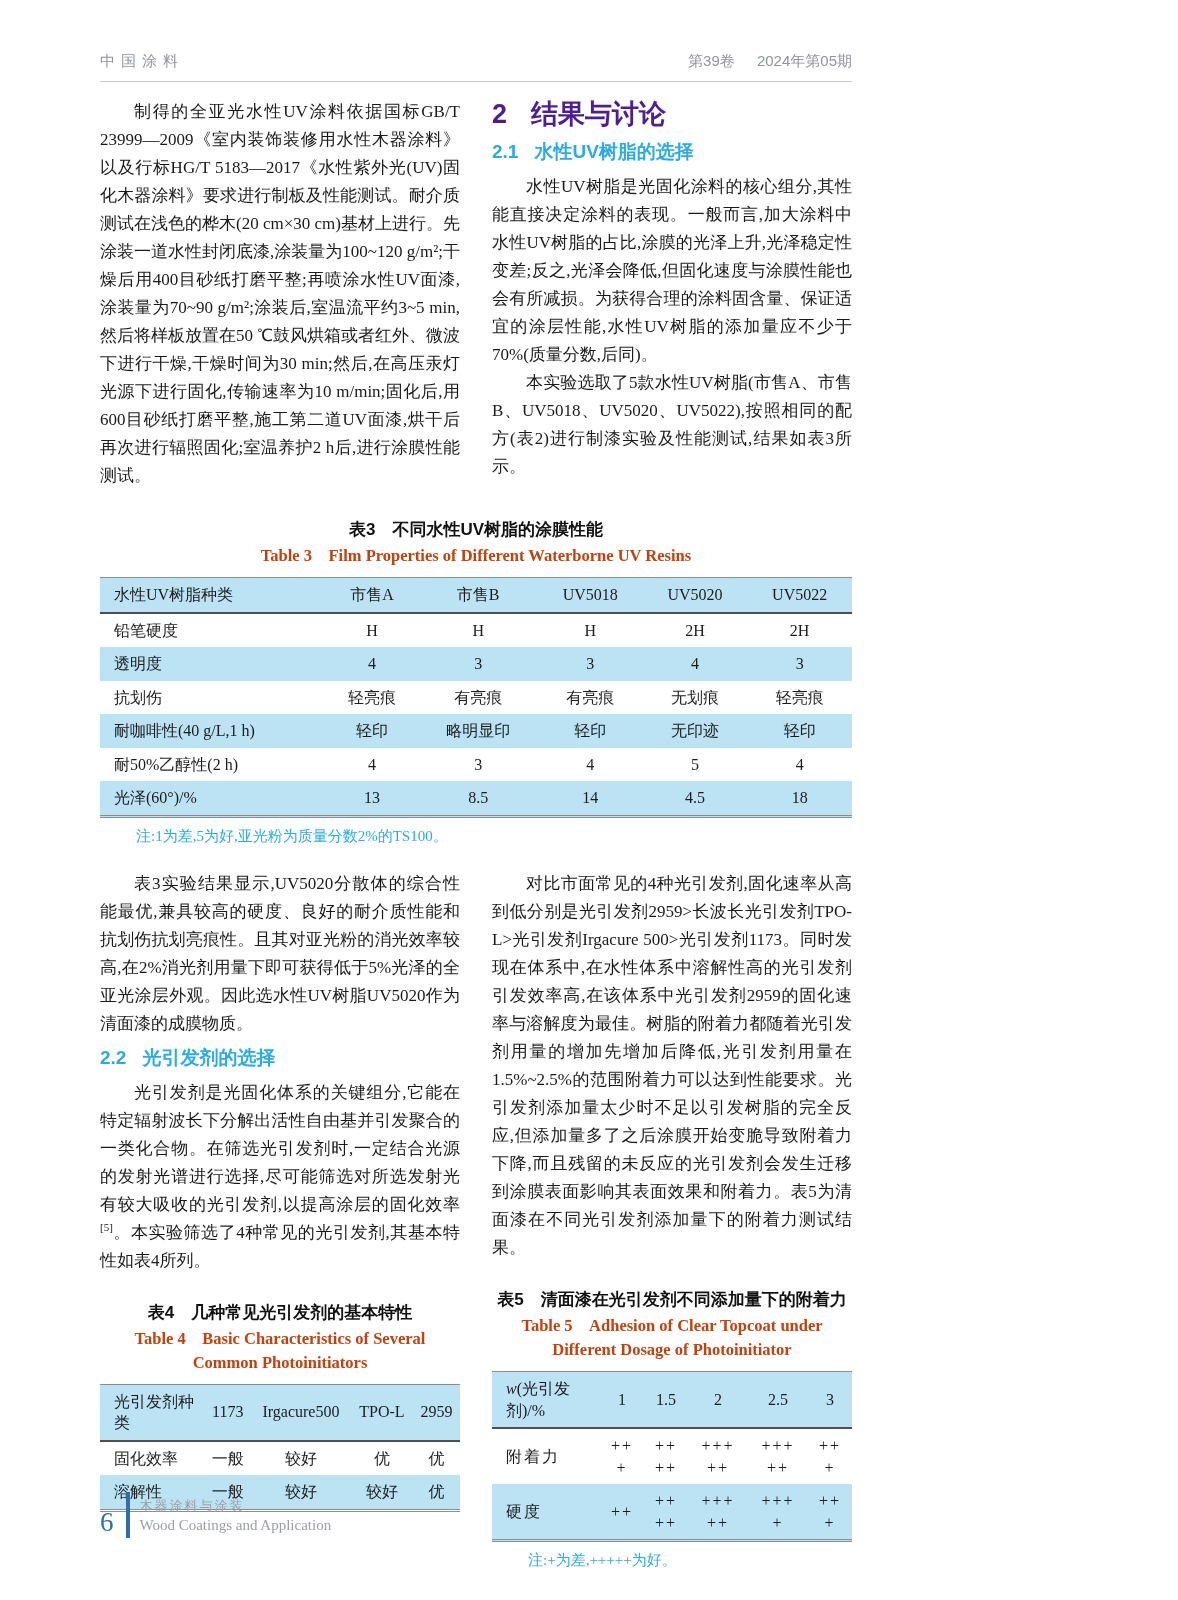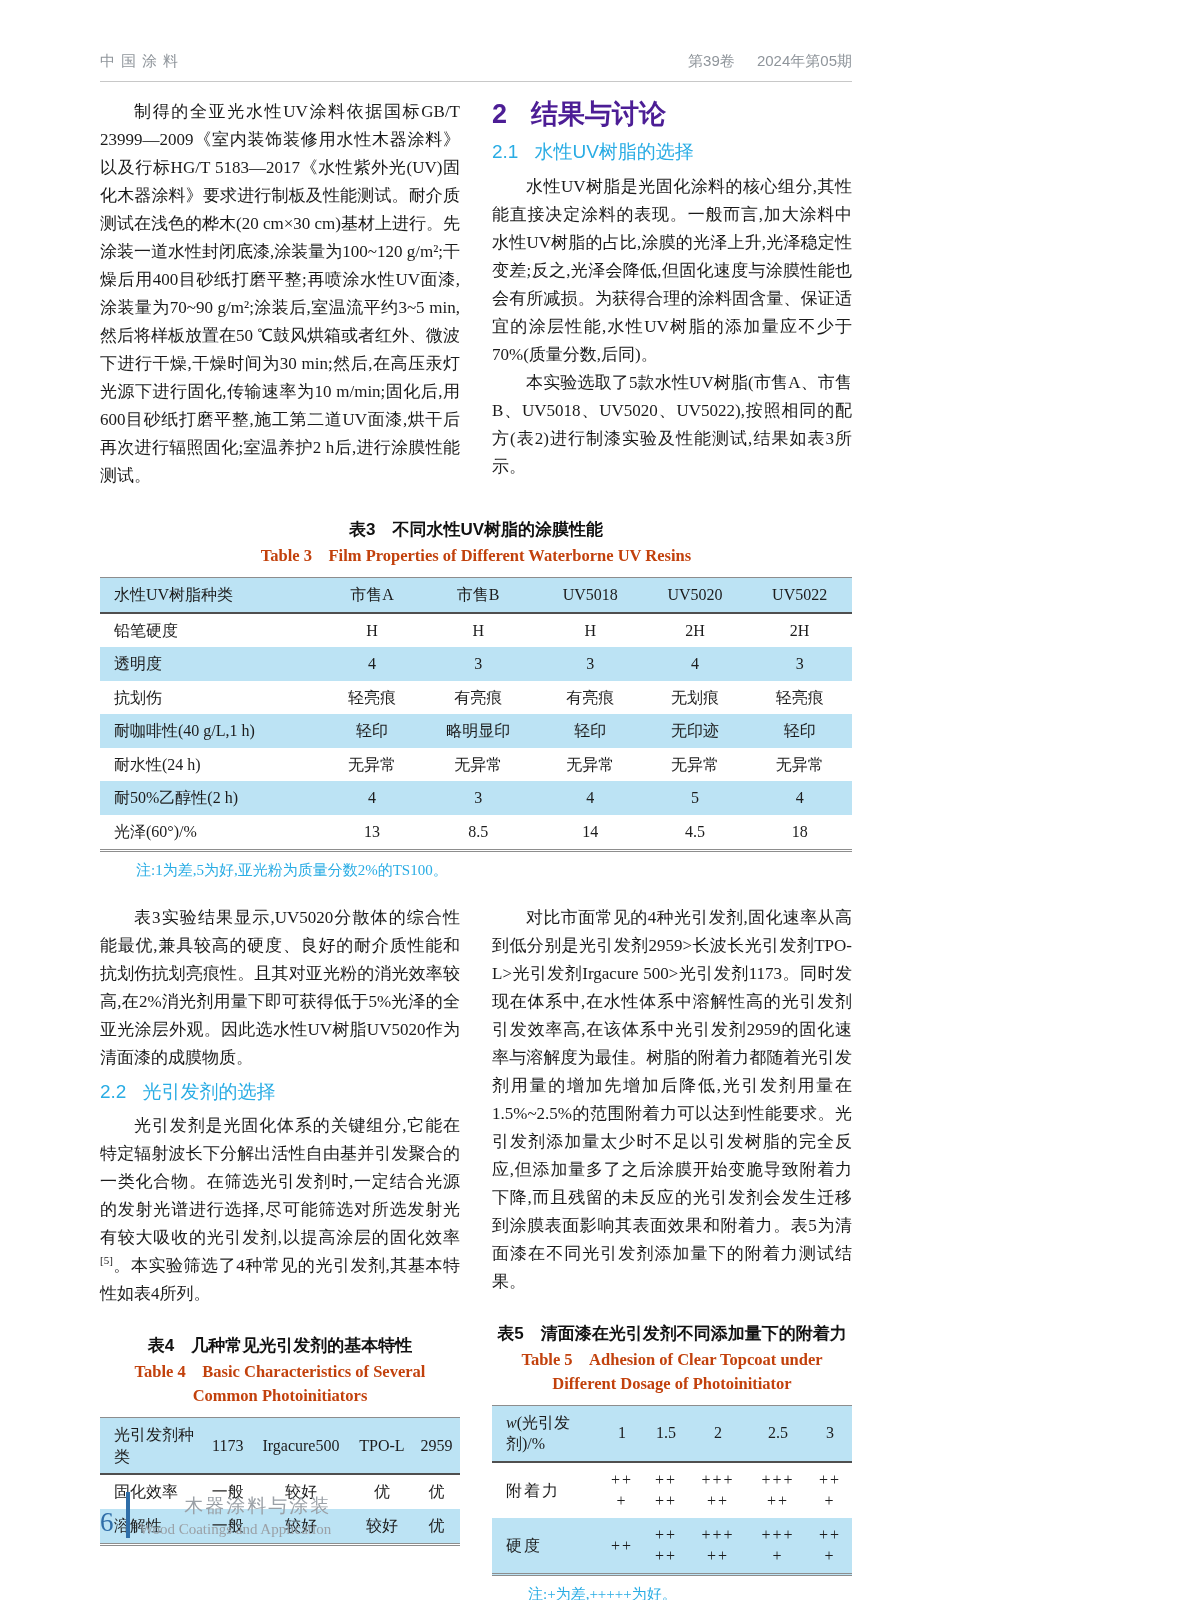--- a/index.html
+++ b/index.html
@@ -41,21 +41,21 @@
     font-family:"Liberation Sans", sans-serif;
     font-weight:bold;
     font-size:27px;
     margin:0 0 10px 0;
     line-height:1.2;
   }
   .h2 .num { margin-right:24px; }
   .h3 {
     color:#29ace4;
     font-family:"Liberation Sans", sans-serif;
-    font-weight:normal;
+    font-weight:bold;
     font-size:19px;
     margin:8px 0 8px 0;
     line-height:1.3;
   }
   .h3 .num { margin-right:16px; }
   
   .tbl-block { margin-top:26px; }
   .tbl-block.full { margin-top:28px; margin-bottom:24px; }
   .tbl-title-cn {
     text-align:center;
@@ -110,23 +110,22 @@
   .footer {
     position:absolute; left:100px; top:1492px;
     display:flex; align-items:center;
   }
   .footer .pagenum {
     color:#2f6ea8; font-size:27px; font-family:"Liberation Serif", serif;
     margin-right:12px; align-self:flex-end;
   }
   .footer .bar { width:4px; height:46px; background:#2f6ea8; margin-right:10px; }
   .footer .colname-cn {
-    color:#9aa0a6; font-size:19px; letter-spacing:2px;
+    color:#9aa0a6; font-size:13px; letter-spacing:2px;
     font-family:Liberation Serif, serif;
-    text-align:right;
   }
   .footer .colname-en {
     color:#9aa0a6; font-size:15px; margin-top:2px;
     font-family:"Liberation Serif", serif;
   }
 </style>
 </head>
 <body>
 
 <div class="page">
@@ -196,28 +195,20 @@
               <td>无划痕</td>
               <td>轻亮痕</td>
             </tr>
             <tr>
               <td>耐咖啡性(40 g/L,1 h)</td>
               <td>轻印</td>
               <td>略明显印</td>
               <td>轻印</td>
               <td>无印迹</td>
               <td>轻印</td>
-            </tr>
-            <tr>
-              <td>耐水性(24 h)</td>
-              <td>无异常</td>
-              <td>无异常</td>
-              <td>无异常</td>
-              <td>无异常</td>
-              <td>无异常</td>
             </tr>
             <tr>
               <td>耐50%乙醇性(2 h)</td>
               <td>4</td>
               <td>3</td>
               <td>4</td>
               <td>5</td>
               <td>4</td>
             </tr>
             <tr>

